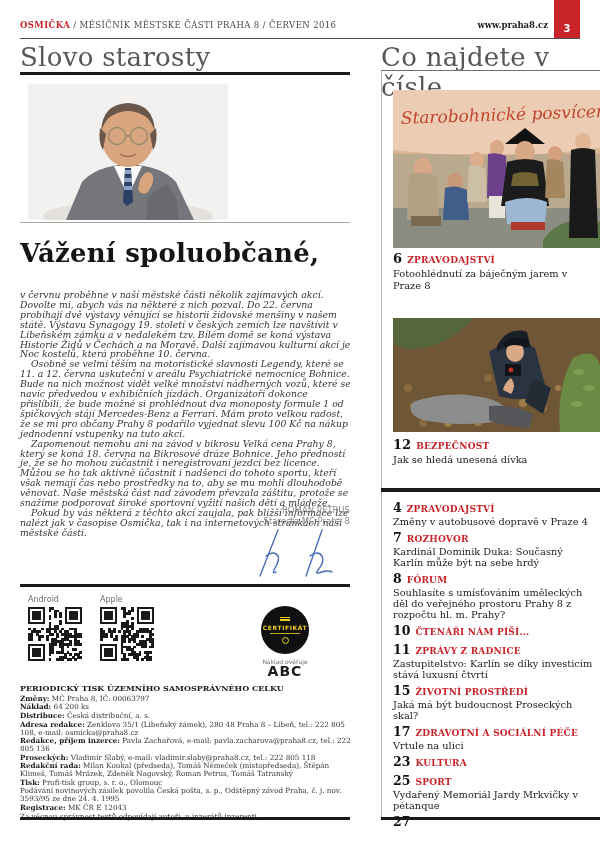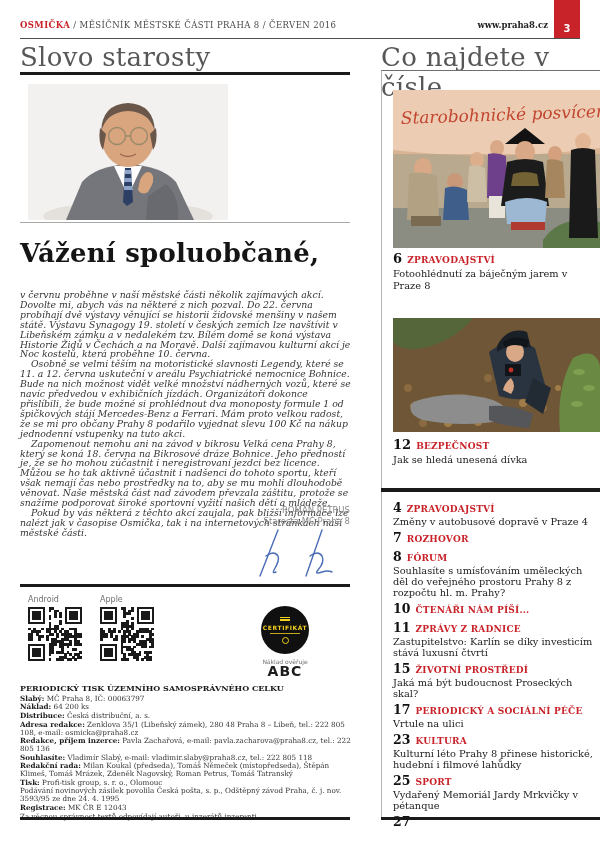--- a/index.html
+++ b/index.html
@@ -415,26 +415,26 @@
     <span class="uline"></span>
     <span class="mark"></span>
   </div>
   <div class="abc-wrap">
     <div class="abc-note">Náklad ověřuje</div>
     <div class="abc-logo">ABC</div>
   </div>
 
   <div class="imprint">
     <div class="ttl">PERIODICKÝ TISK ÚZEMNÍHO SAMOSPRÁVNÉHO CELKU</div>
-    <div class="ln"><b>Slabý:</b><span> MČ Praha 8, IČ: 00063797</span></div>
+    <div class="ln"><b>Změny:</b><span> MČ Praha 8, IČ: 00063797</span></div>
     <div class="ln"><b>Náklad:</b><span> 64 200 ks</span></div>
     <div class="ln"><b>Distribuce:</b><span> Česká distribuční, a. s.</span></div>
     <div class="ln"><b>Adresa redakce:</b><span> Zenklova 35/1 (Libeňský zámek), 280 48 Praha 8 – Libeň, tel.: 222 805 108, e-mail: osmicka@praha8.cz</span></div>
     <div class="ln"><b>Redakce, příjem inzerce:</b><span> Pavla Zachařová, e-mail: pavla.zacharova@praha8.cz, tel.: 222 805 136</span></div>
-    <div class="ln"><b>Souhlasíte:</b><span> Vladimír Slabý, e-mail: vladimir.slaby@praha8.cz, tel.: 222 805 118</span></div>
+    <div class="ln"><b>Proseckých:</b><span> Vladimír Slabý, e-mail: vladimir.slaby@praha8.cz, tel.: 222 805 118</span></div>
     <div class="ln"><b>Redakční rada:</b><span> Milan Koukal (předseda), Tomáš Němeček (místopředseda), Štěpán Klimeš, Tomáš Mrázek, Zdeněk Nagovský, Roman Petrus, Tomáš Tatranský</span></div>
     <div class="ln"><b>Tisk:</b><span> Profi-tisk group, s. r. o., Olomouc</span></div>
     <div class="ln"><b></b><span>Podávání novinových zásilek povolila Česká pošta, s. p., Odštěpný závod Praha, č. j. nov. 3593/95 ze dne 24. 4. 1995</span></div>
     <div class="ln"><b>Registrace:</b><span> MK ČR E 12043</span></div>
     <div class="ln"><b></b><span>Za věcnou správnost textů odpovídají autoři, u inzerátů inzerenti</span></div>
   </div>
   <div class="rule-thick rule-bottom-l"></div>
 
   <div class="sec-title" style="left:381px">Co najdete v čísle</div>
   <div class="toc-box"></div>
@@ -533,43 +533,43 @@
 
   <div class="rule-thick rule-div"></div>
 
   <div class="toc-list">
     <div class="toc-item">
       <div class="cat-row"><span class="num">4</span> <span class="cat">ZPRAVODAJSTVÍ</span></div>
       <div class="ttl">Změny v autobusové dopravě v Praze 4</div>
     </div>
     <div class="toc-item">
       <div class="cat-row"><span class="num">7</span> <span class="cat">ROZHOVOR</span></div>
+      <div class="ttl">Kardinál Dominik Duka: Současný Karlín může být na sebe hrdý</div>
     </div>
     <div class="toc-item">
       <div class="cat-row"><span class="num">8</span> <span class="cat">FÓRUM</span></div>
       <div class="ttl">Souhlasíte s umísťováním uměleckých děl do veřejného prostoru Prahy 8 z rozpočtu hl. m. Prahy?</div>
     </div>
     <div class="toc-item">
       <div class="cat-row"><span class="num">10</span> <span class="cat">ČTENÁŘI NÁM PÍŠÍ...</span></div>
     </div>
     <div class="toc-item">
       <div class="cat-row"><span class="num">11</span> <span class="cat">ZPRÁVY Z RADNICE</span></div>
       <div class="ttl">Zastupitelstvo: Karlín se díky investicím stává luxusní čtvrtí</div>
     </div>
     <div class="toc-item">
       <div class="cat-row"><span class="num">15</span> <span class="cat">ŽIVOTNÍ PROSTŘEDÍ</span></div>
       <div class="ttl">Jaká má být budoucnost Proseckých skal?</div>
     </div>
     <div class="toc-item">
-      <div class="cat-row"><span class="num">17</span> <span class="cat">PERIODICKÝ A SOCIÁLNÍ PÉČE</span></div>
+      <div class="cat-row"><span class="num">17</span> <span class="cat">ZDRAVOTNÍ A SOCIÁLNÍ PÉČE</span></div>
       <div class="ttl">Vrtule na ulici</div>
     </div>
     <div class="toc-item">
       <div class="cat-row"><span class="num">23</span> <span class="cat">KULTURA</span></div>
-      <div class="ttl">Kulturní léto Prahy 8 přinese historické, hudební i filmové lahůdky</div>
     </div>
     <div class="toc-item">
       <div class="cat-row"><span class="num">25</span> <span class="cat">SPORT</span></div>
       <div class="ttl">Vydařený Memoriál Jardy Mrkvičky v pétanque</div>
     </div>
     <div class="toc-item">
       <div class="cat-row"><span class="num">27</span> </div>
 
     </div>
   </div>

